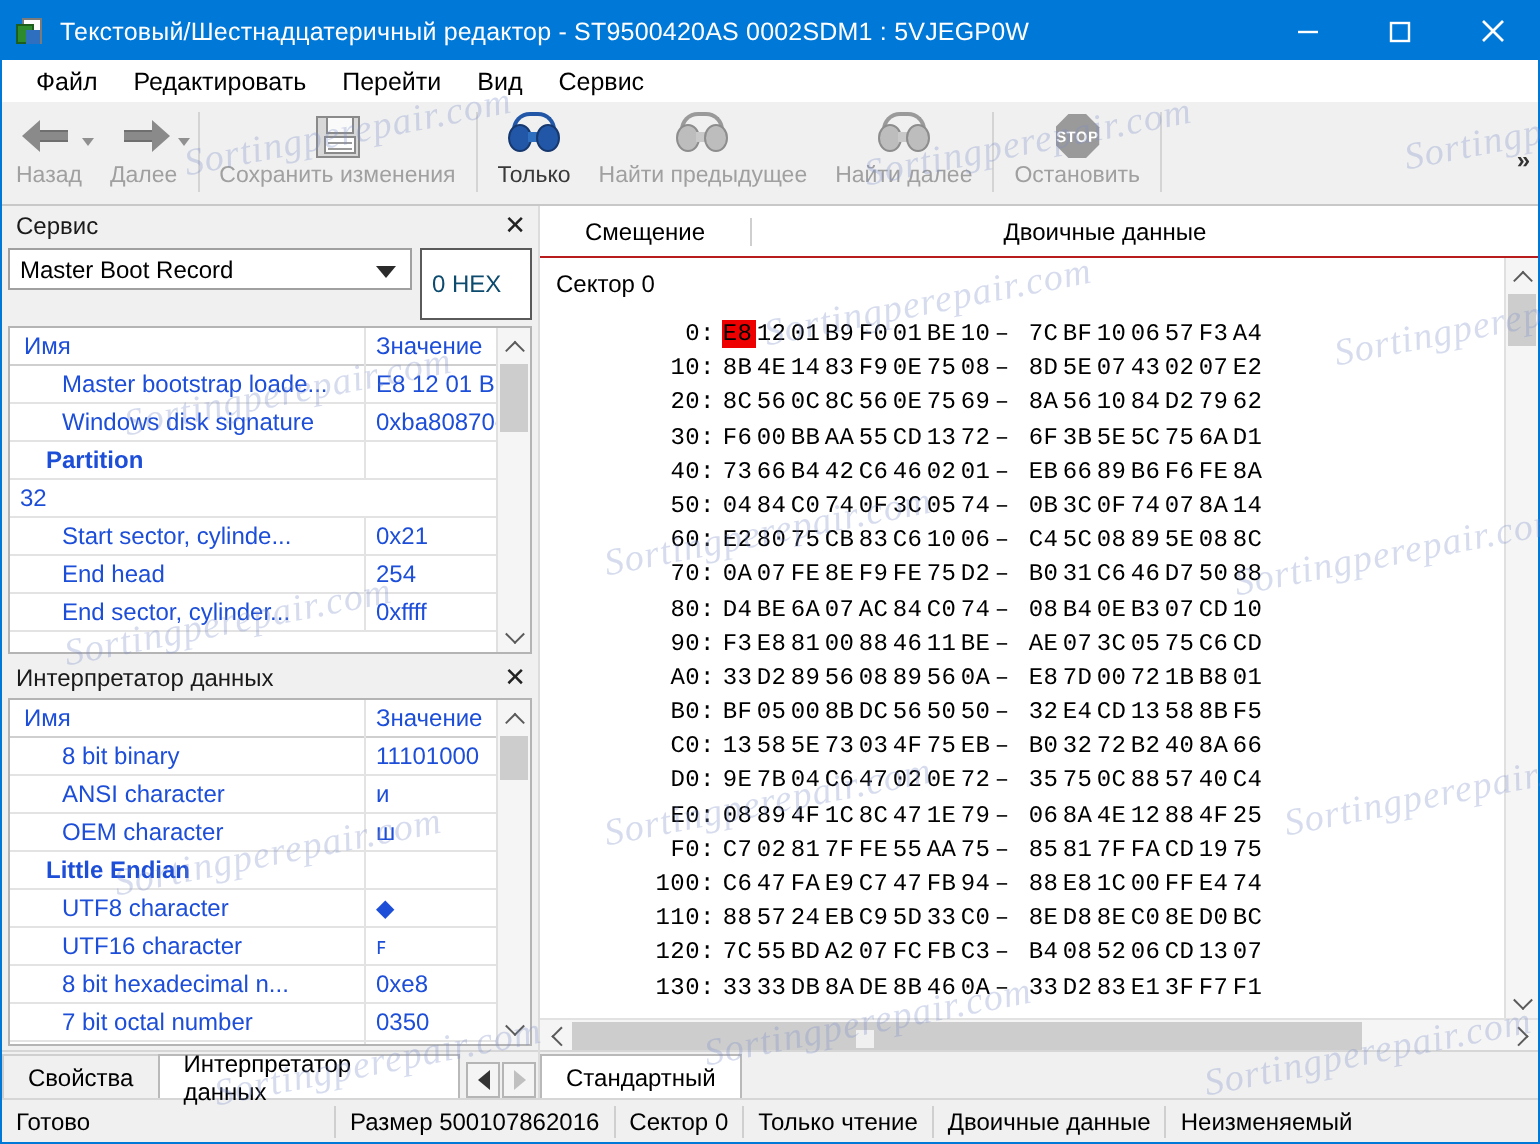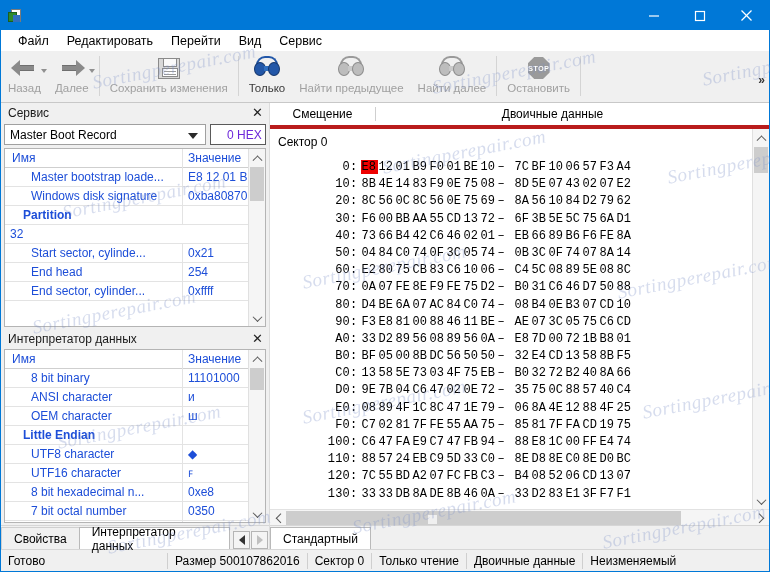--- a/index.html
+++ b/index.html
@@ -153,22 +153,22 @@
     flex: 1 1 auto; height: 21px; background: #fff; border: 1px solid #a0a0a0;
     display: flex; align-items: center; padding-left: 5px; font-size: 12px;
     position: relative; color: #000;
   }
   .combo .carot {
     position: absolute; right: 7px; top: 8px; width: 0; height: 0;
     border-left: 5px solid transparent; border-right: 5px solid transparent;
     border-top: 6px solid #2a2a2a;
   }
   .hexbox {
-    flex: 0 0 56px; height: 21px; background: #fff; border: 1px solid #5a5a5a;
-    display: flex; align-items: center; padding-left: 16px; font-size: 12px; color: #6d28d9;
+    flex: 0 0 56px; height: 36px; background: #fff; border: 1px solid #5a5a5a;
+    display: flex; align-items: center; padding-left: 5px; font-size: 12px; color: #0c4a6e;
   }
 
   
   .grid-wrap { flex: 1 1 auto; display: flex; min-height: 0; border: 1px solid #b4b4b4; background: #fff; }
   .grid { flex: 1 1 auto; min-width: 0; overflow: hidden; }
   .grow {
     display: flex; height: 19px; align-items: center;
     border-bottom: 1px solid #e3e3e3; font-size: 12px; color: #1d4ed8;
   }
   .grow.hdr { background: #fff; border-bottom: 1px solid #cfcfcf; }
@@ -190,21 +190,21 @@
   .sb-btn .chev { width: 7px; height: 7px; border-right: 1.6px solid #5a5a5a; border-bottom: 1.6px solid #5a5a5a; }
   .sb-btn.up .chev { transform: rotate(-135deg) translate(-2px,-2px); }
   .sb-btn.down .chev { transform: rotate(45deg) translate(-1px,-1px); }
   .sb-track { flex: 1 1 auto; width: 16px; position: relative; }
   .sb-thumb { position: absolute; left: 1px; width: 14px; background: #cdcdcd; }
 
   
   .hexpane { flex: 1 1 auto; display: flex; flex-direction: column; min-height: 0; background: #fff; }
   .hex-hdr {
     flex: 0 0 26px; height: 26px; display: flex; align-items: center;
-    background: #fff; border-bottom: 4px solid #b91c1c; font-size: 12px; color: #000;
+    background: #fff; border-bottom: 1px solid #b91c1c; font-size: 12px; color: #000;
   }
   .hex-hdr .h-off { flex: 0 0 106px; text-align: center; border-right: 1px solid #cfcfcf; }
   .hex-hdr .h-bin { flex: 1 1 auto; text-align: center; padding-right: 40px; }
   .hex-main { flex: 1 1 auto; display: flex; min-height: 0; }
   .hex-canvas {
     flex: 1 1 auto; min-width: 0; overflow: hidden; position: relative;
     font-family: "Liberation Mono", "DejaVu Sans Mono", monospace;
     font-size: 12px; color: #000; background: #fff;
   }
   .sector-lbl { font-family: "Liberation Sans", sans-serif; font-size: 12px; padding: 6px 0 0 8px; }
@@ -269,20 +269,21 @@
 <body>
 
 <div id="app">
 
   <div class="titlebar">
     <div class="title-icon">
       <div class="pg-sheet"></div>
         <div class="pg-green"></div>
         <div class="pg-blue"></div>
     </div>
+    <div class="title-text">Текстовый/Шестнадцатеричный редактор - ST9500420AS 0002SDM1 : 5VJEGP0W</div>
     <div class="win-btns">
       <div class="win-btn">
         <svg width="12" height="12">
             <line x1="1" y1="6" x2="11" y2="6" stroke="#fff" stroke-width="1.2"></line>
           </svg>
       </div>
       <div class="win-btn">
         <svg width="12" height="12">
             <rect x="1.5" y="1.5" width="9" height="9" fill="none" stroke="#fff" stroke-width="1.2"></rect>
           </svg>

